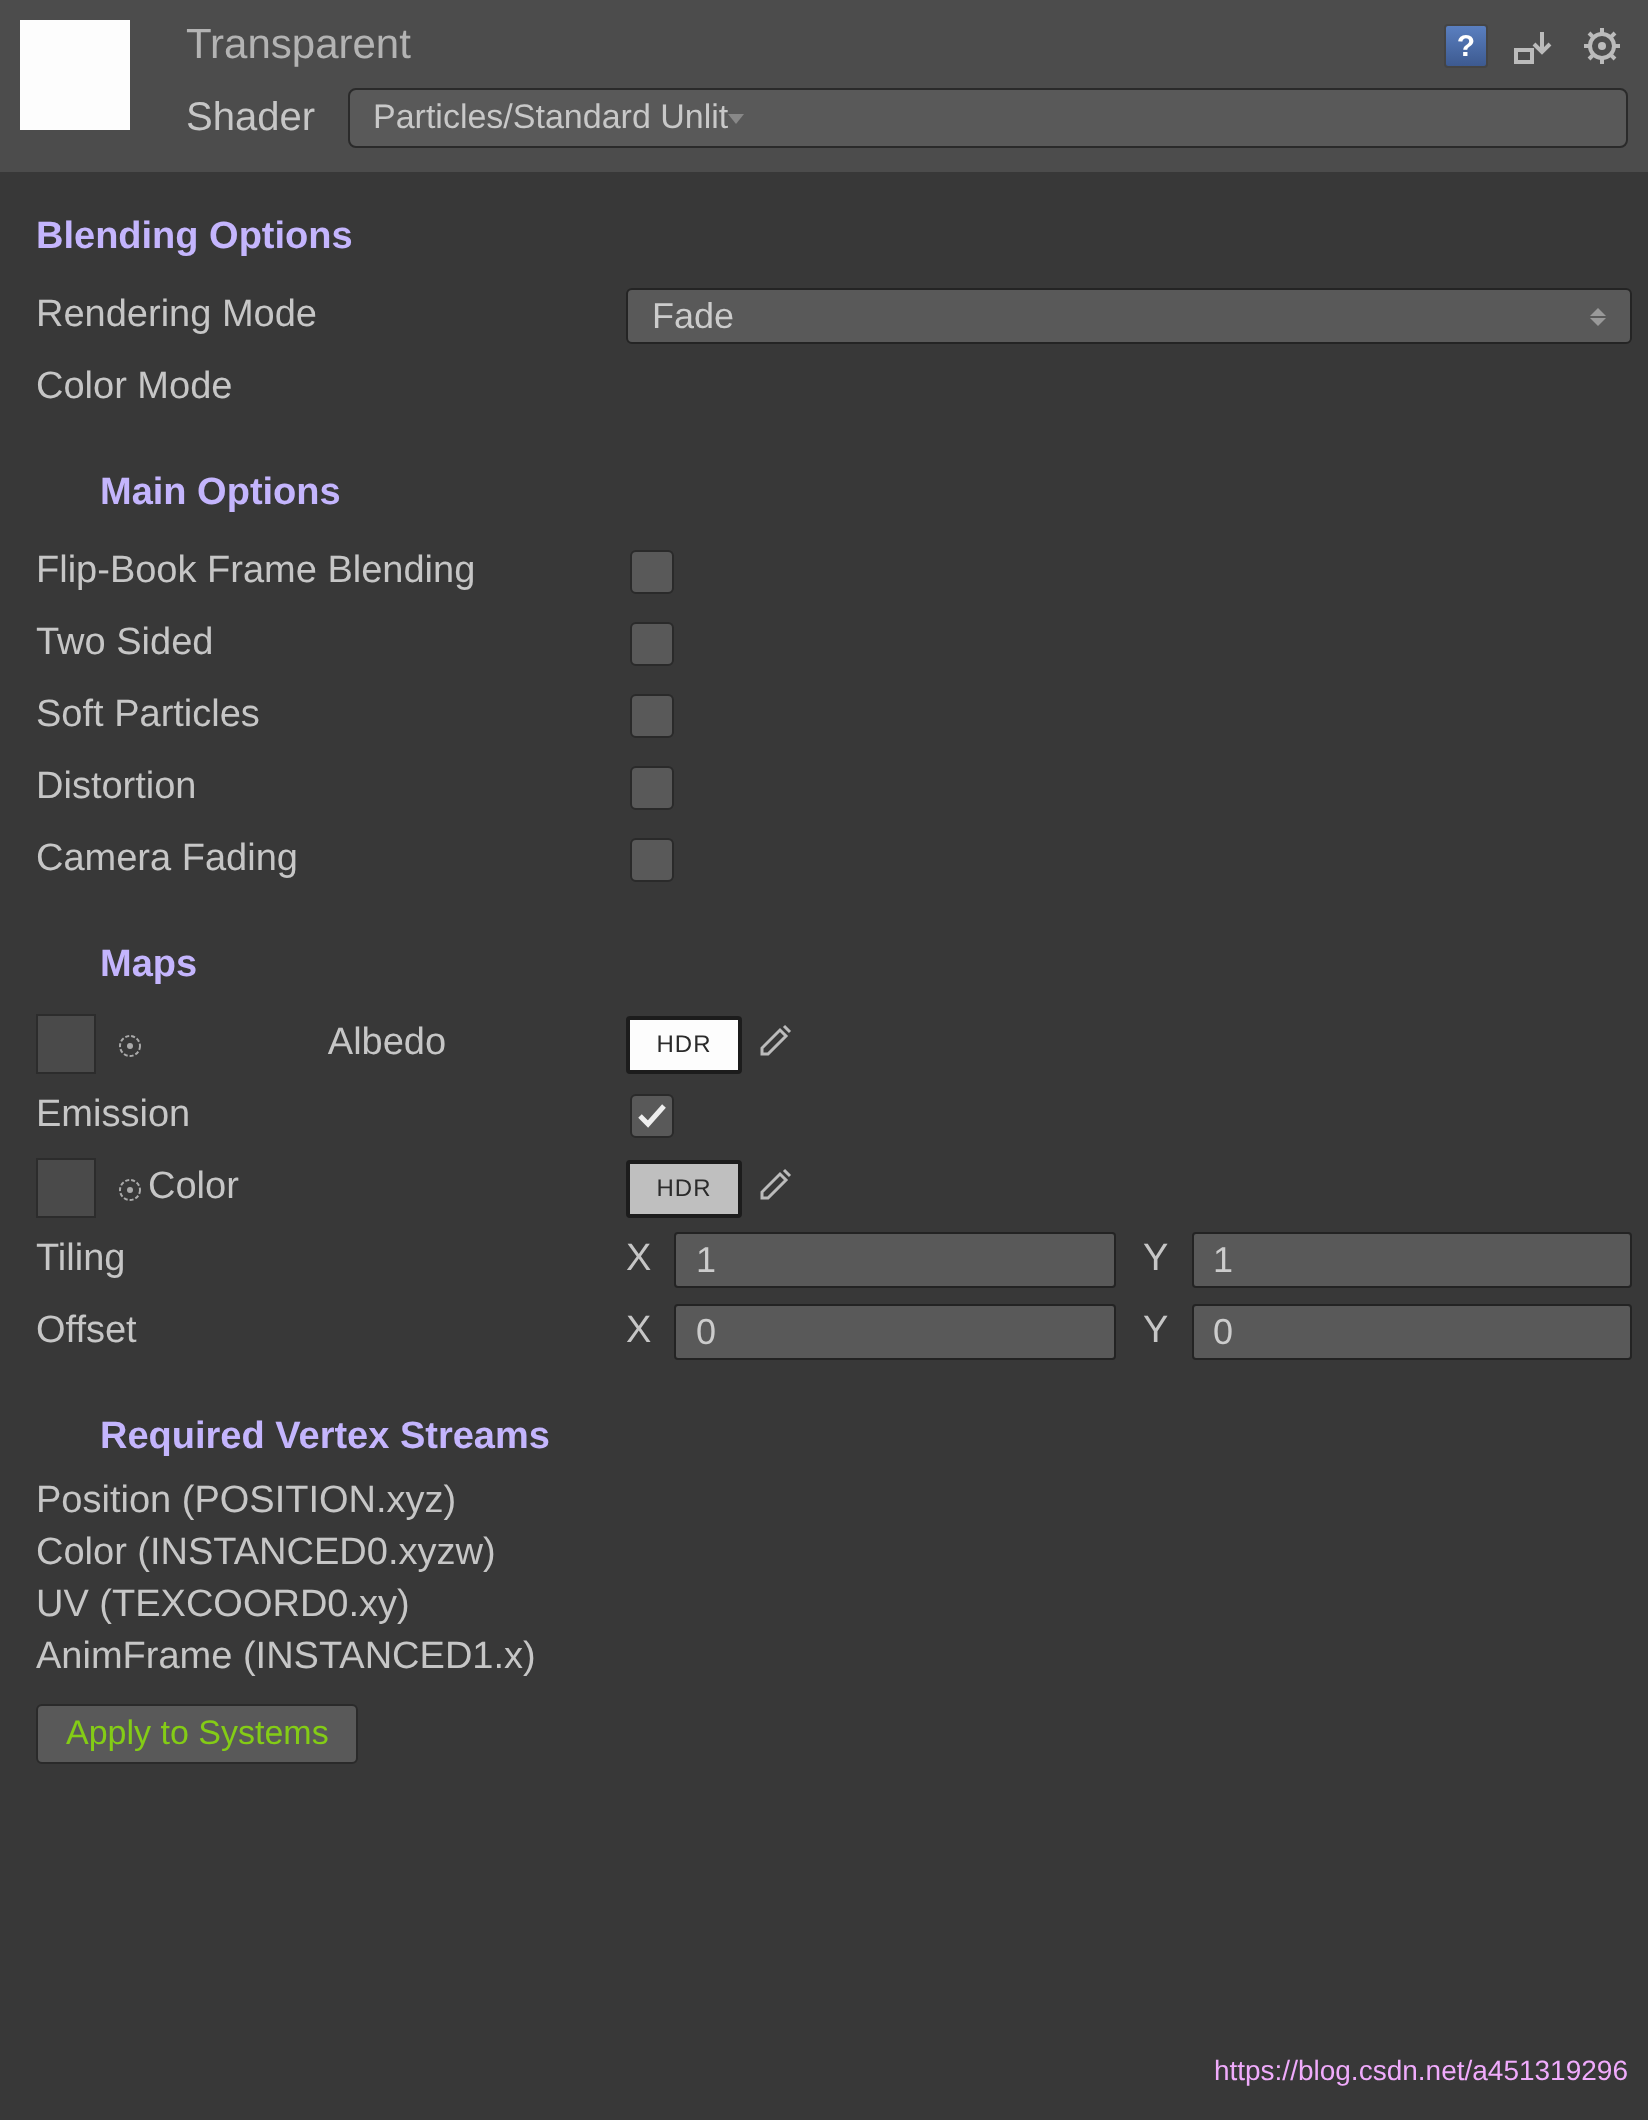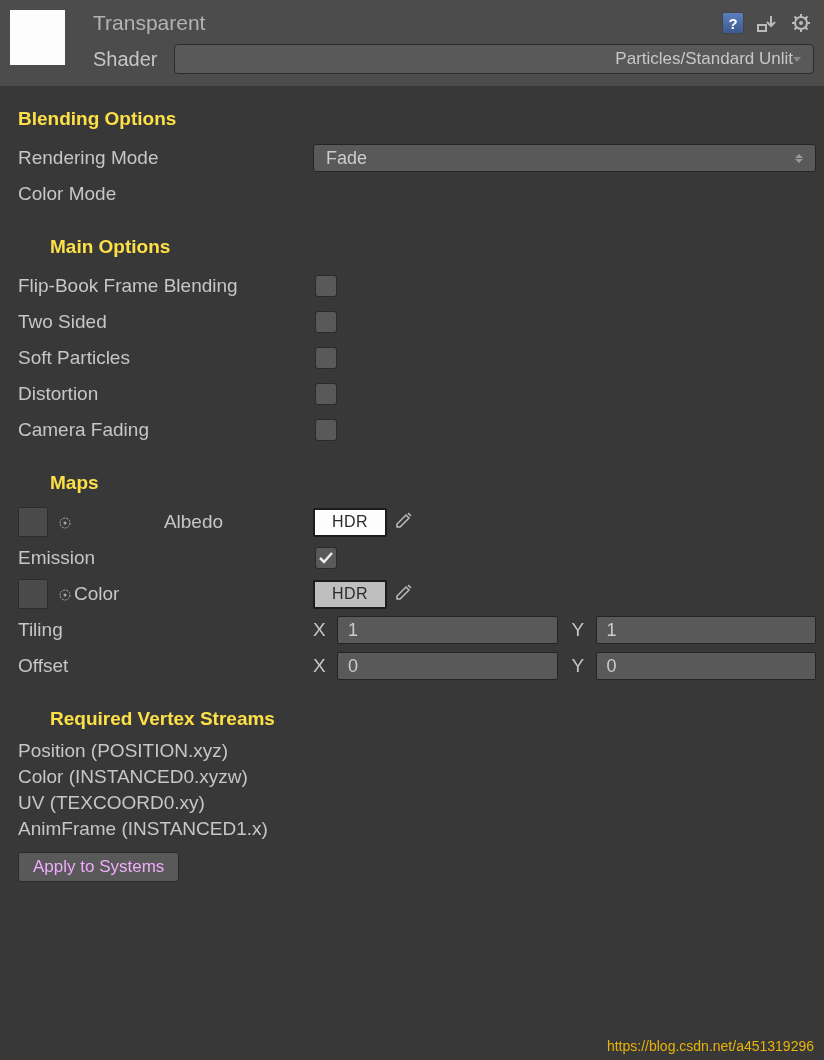--- a/index.html
+++ b/index.html
@@ -46,36 +46,36 @@
   background: #595959;
   border: 1px solid #2a2a2a;
   border-radius: 4px;
   padding: 4px 12px;
   color: #c8c8c8;
   font-size: 17px;
   position: relative;
   cursor: pointer;
   display: flex;
   align-items: center;
-  justify-content: flex-end;
+  justify-content: flex-start;
 }
 .shader-dropdown::after {
   content: "";
   width: 0; height: 0;
   border-left: 4px solid transparent;
   border-right: 4px solid transparent;
   border-top: 5px solid #888;
 }
 .body-area {
   background: #383838;
   padding: 14px 8px 8px 18px;
 }
 .section-header {
   font-weight: 600;
-  color: #fde047;
+  color: #c4b5fd;
   font-size: 19px;
   margin: 8px 0 10px 0;
 }
 .section-header.mt { margin-top: 24px; margin-left: 32px; }
 .prop-row {
   display: flex;
   align-items: center;
   min-height: 36px;
 }
 .prop-label {
@@ -133,25 +133,25 @@
 .target-ring {
   position: absolute;
   left: 40px;
   top: 5px;
   width: 14px; height: 14px;
 }
 .hdr-badge {
   border: 2px solid #1c1c1c;
   border-radius: 2px;
   padding: 2px 8px;
-  font-size: 16px;
+  font-size: 12px;
   color: #2b2b2b;
   background: #fdfdfd;
   letter-spacing: 0.5px;
-  width: 74px;
+  width: 58px;
   text-align: center;
   height: 29px;
   display: flex; align-items: center; justify-content: center;
 }
 .hdr-badge.gray { background: #bfbfbf; }
 .eyedropper { margin-left: 6px; }
 .xy-row .prop-value { gap: 6px; }
 .xy-label { color: #c6c6c6; width: 18px; font-size: 19px; }
 .num-input {
   flex: 1;
@@ -166,31 +166,31 @@
 .stream-item {
   color: #c6c6c6;
   font-size: 19px;
   margin: 4px 0;
 }
 .apply-btn {
   background: #595959;
   border: 1px solid #2a2a2a;
   border-radius: 3px;
   padding: 4px 14px;
-  color: #f0abfc;
+  color: #84cc16;
   font-size: 17px;
   cursor: pointer;
   margin-top: 8px;
   display: inline-block;
 }
 .watermark {
   position: absolute;
-  bottom: 6px;
+  bottom: 17px;
   right: 10px;
-  color: #eab308;
+  color: #f0abfc;
   font-size: 14px;
 }
 .help-icon-bg {
   width: 22px; height: 22px;
   background: linear-gradient(#5a7fc0,#3d5a90);
   border: 1px solid #444;
   border-radius: 2px;
   display: flex; align-items: center; justify-content: center;
 }
 .help-icon-bg span { color: #fff; font-weight: bold; font-size: 15px; }

